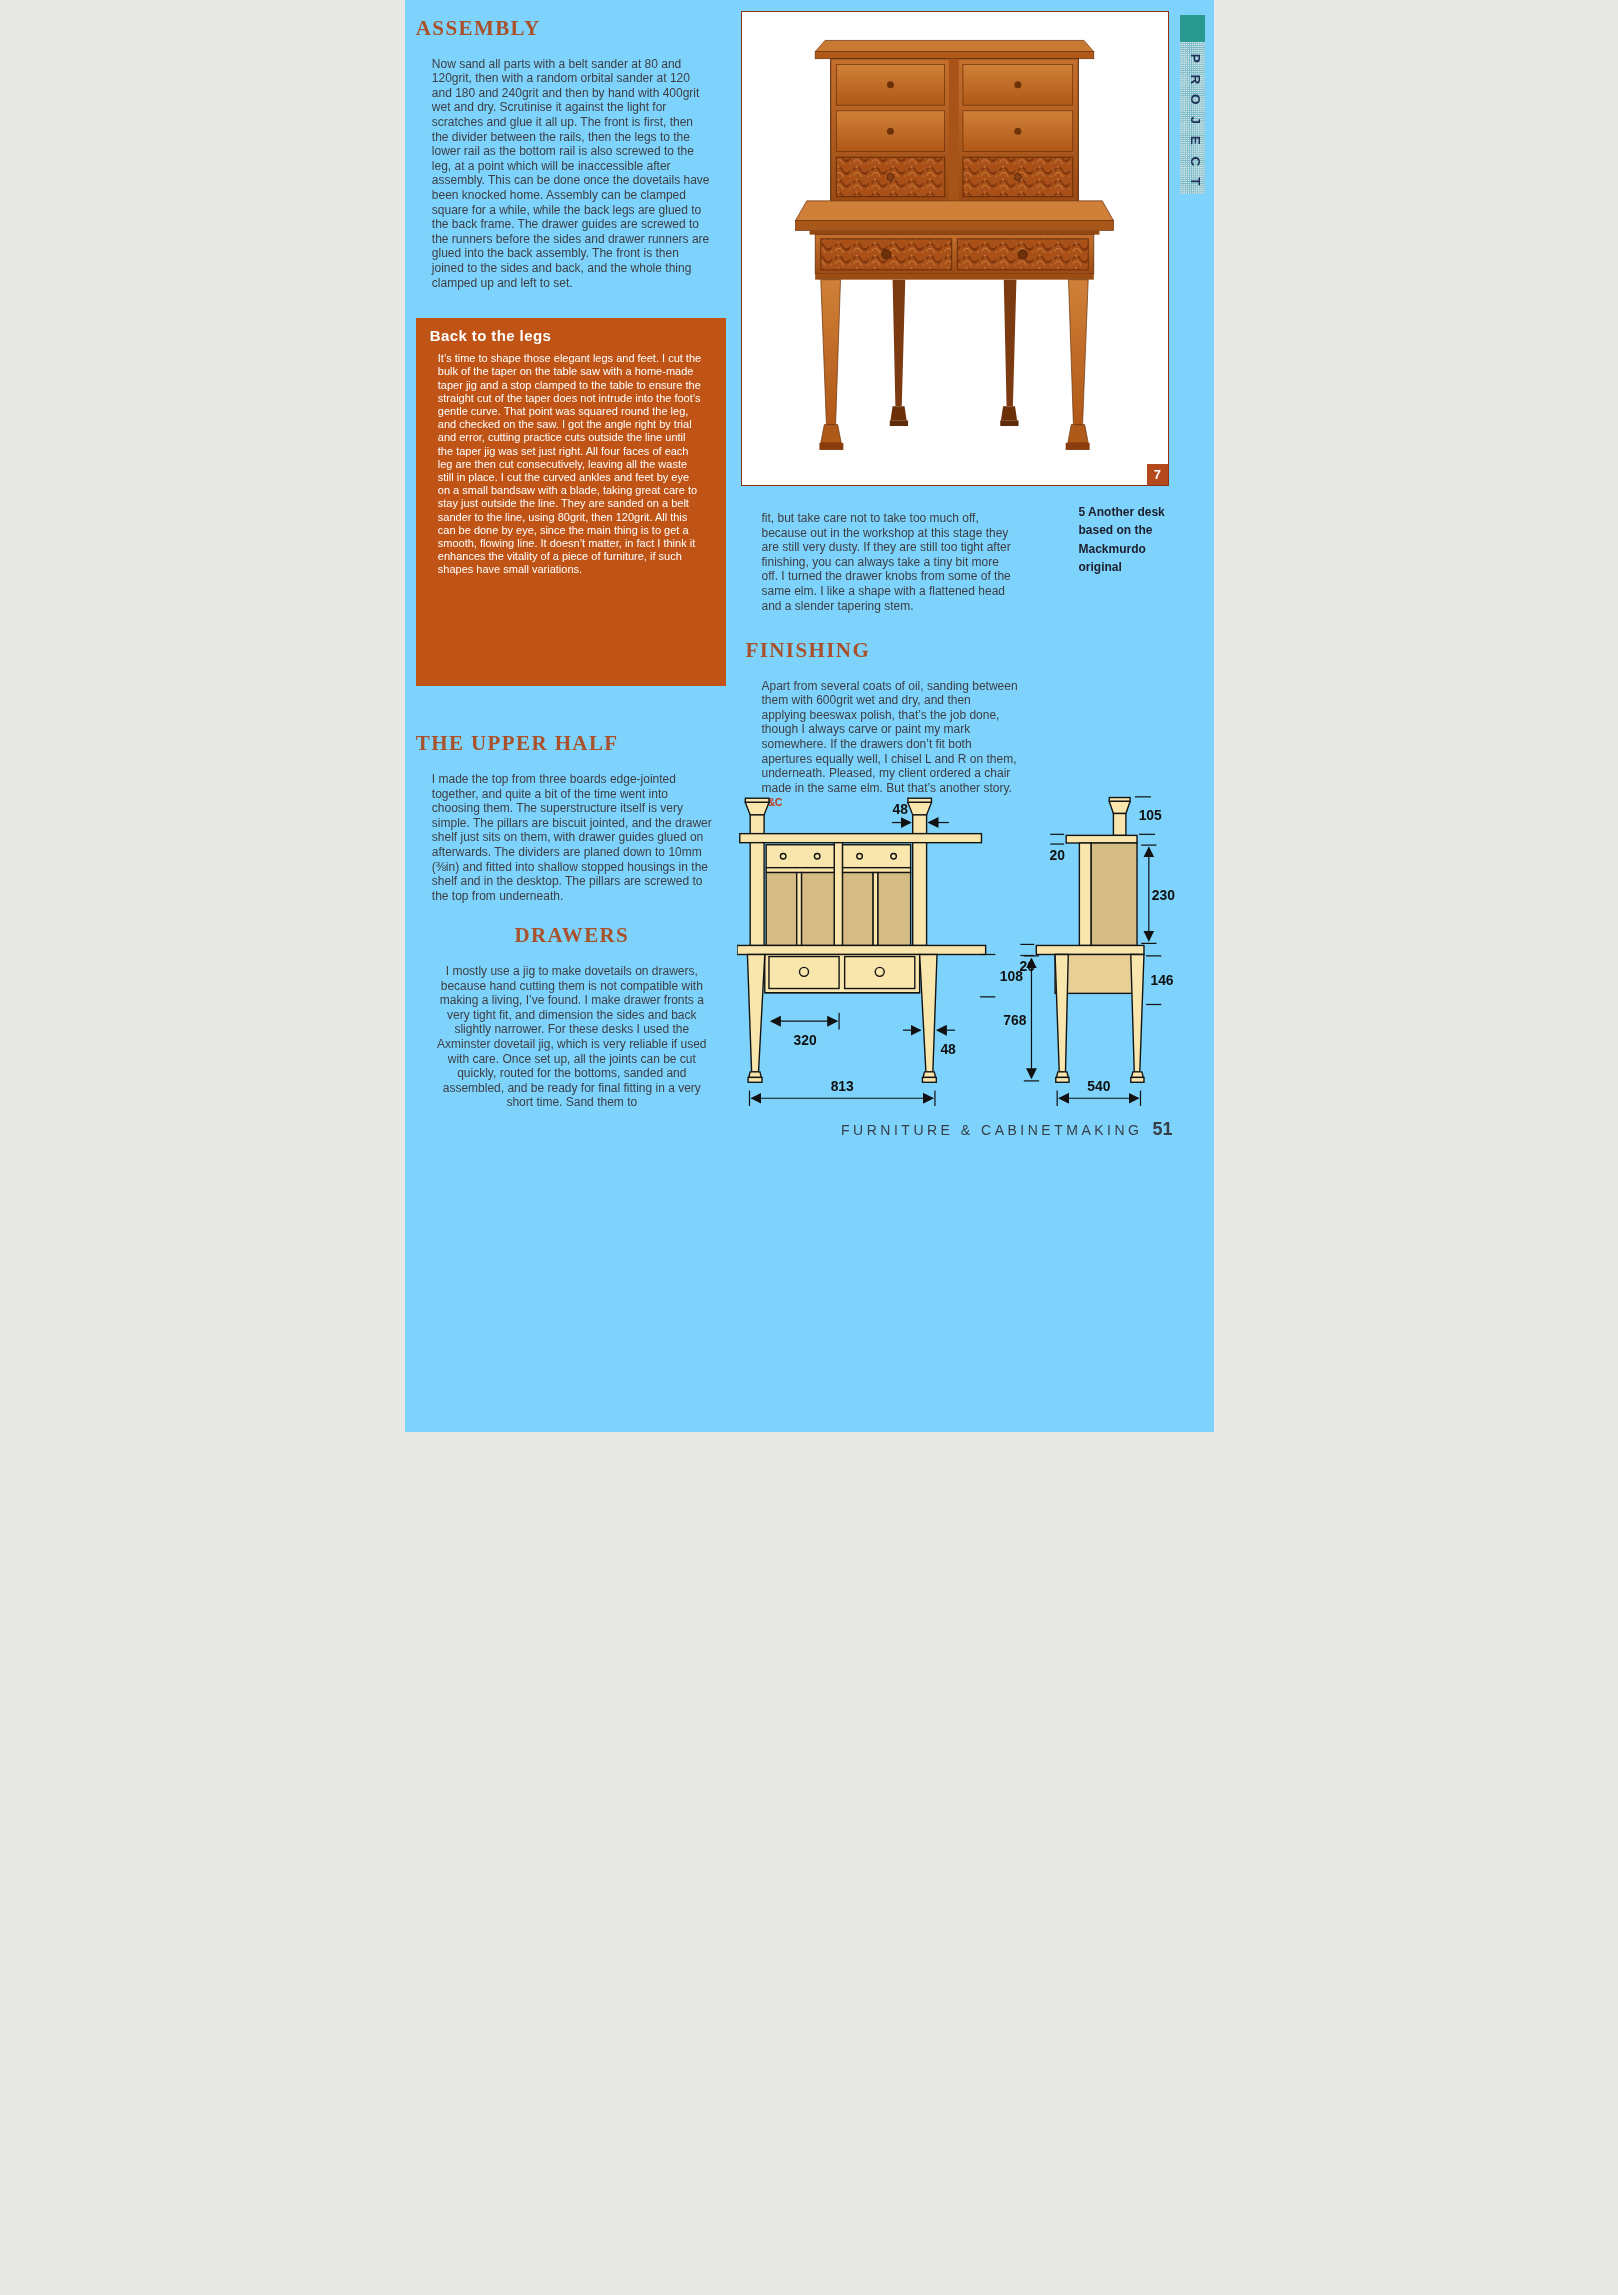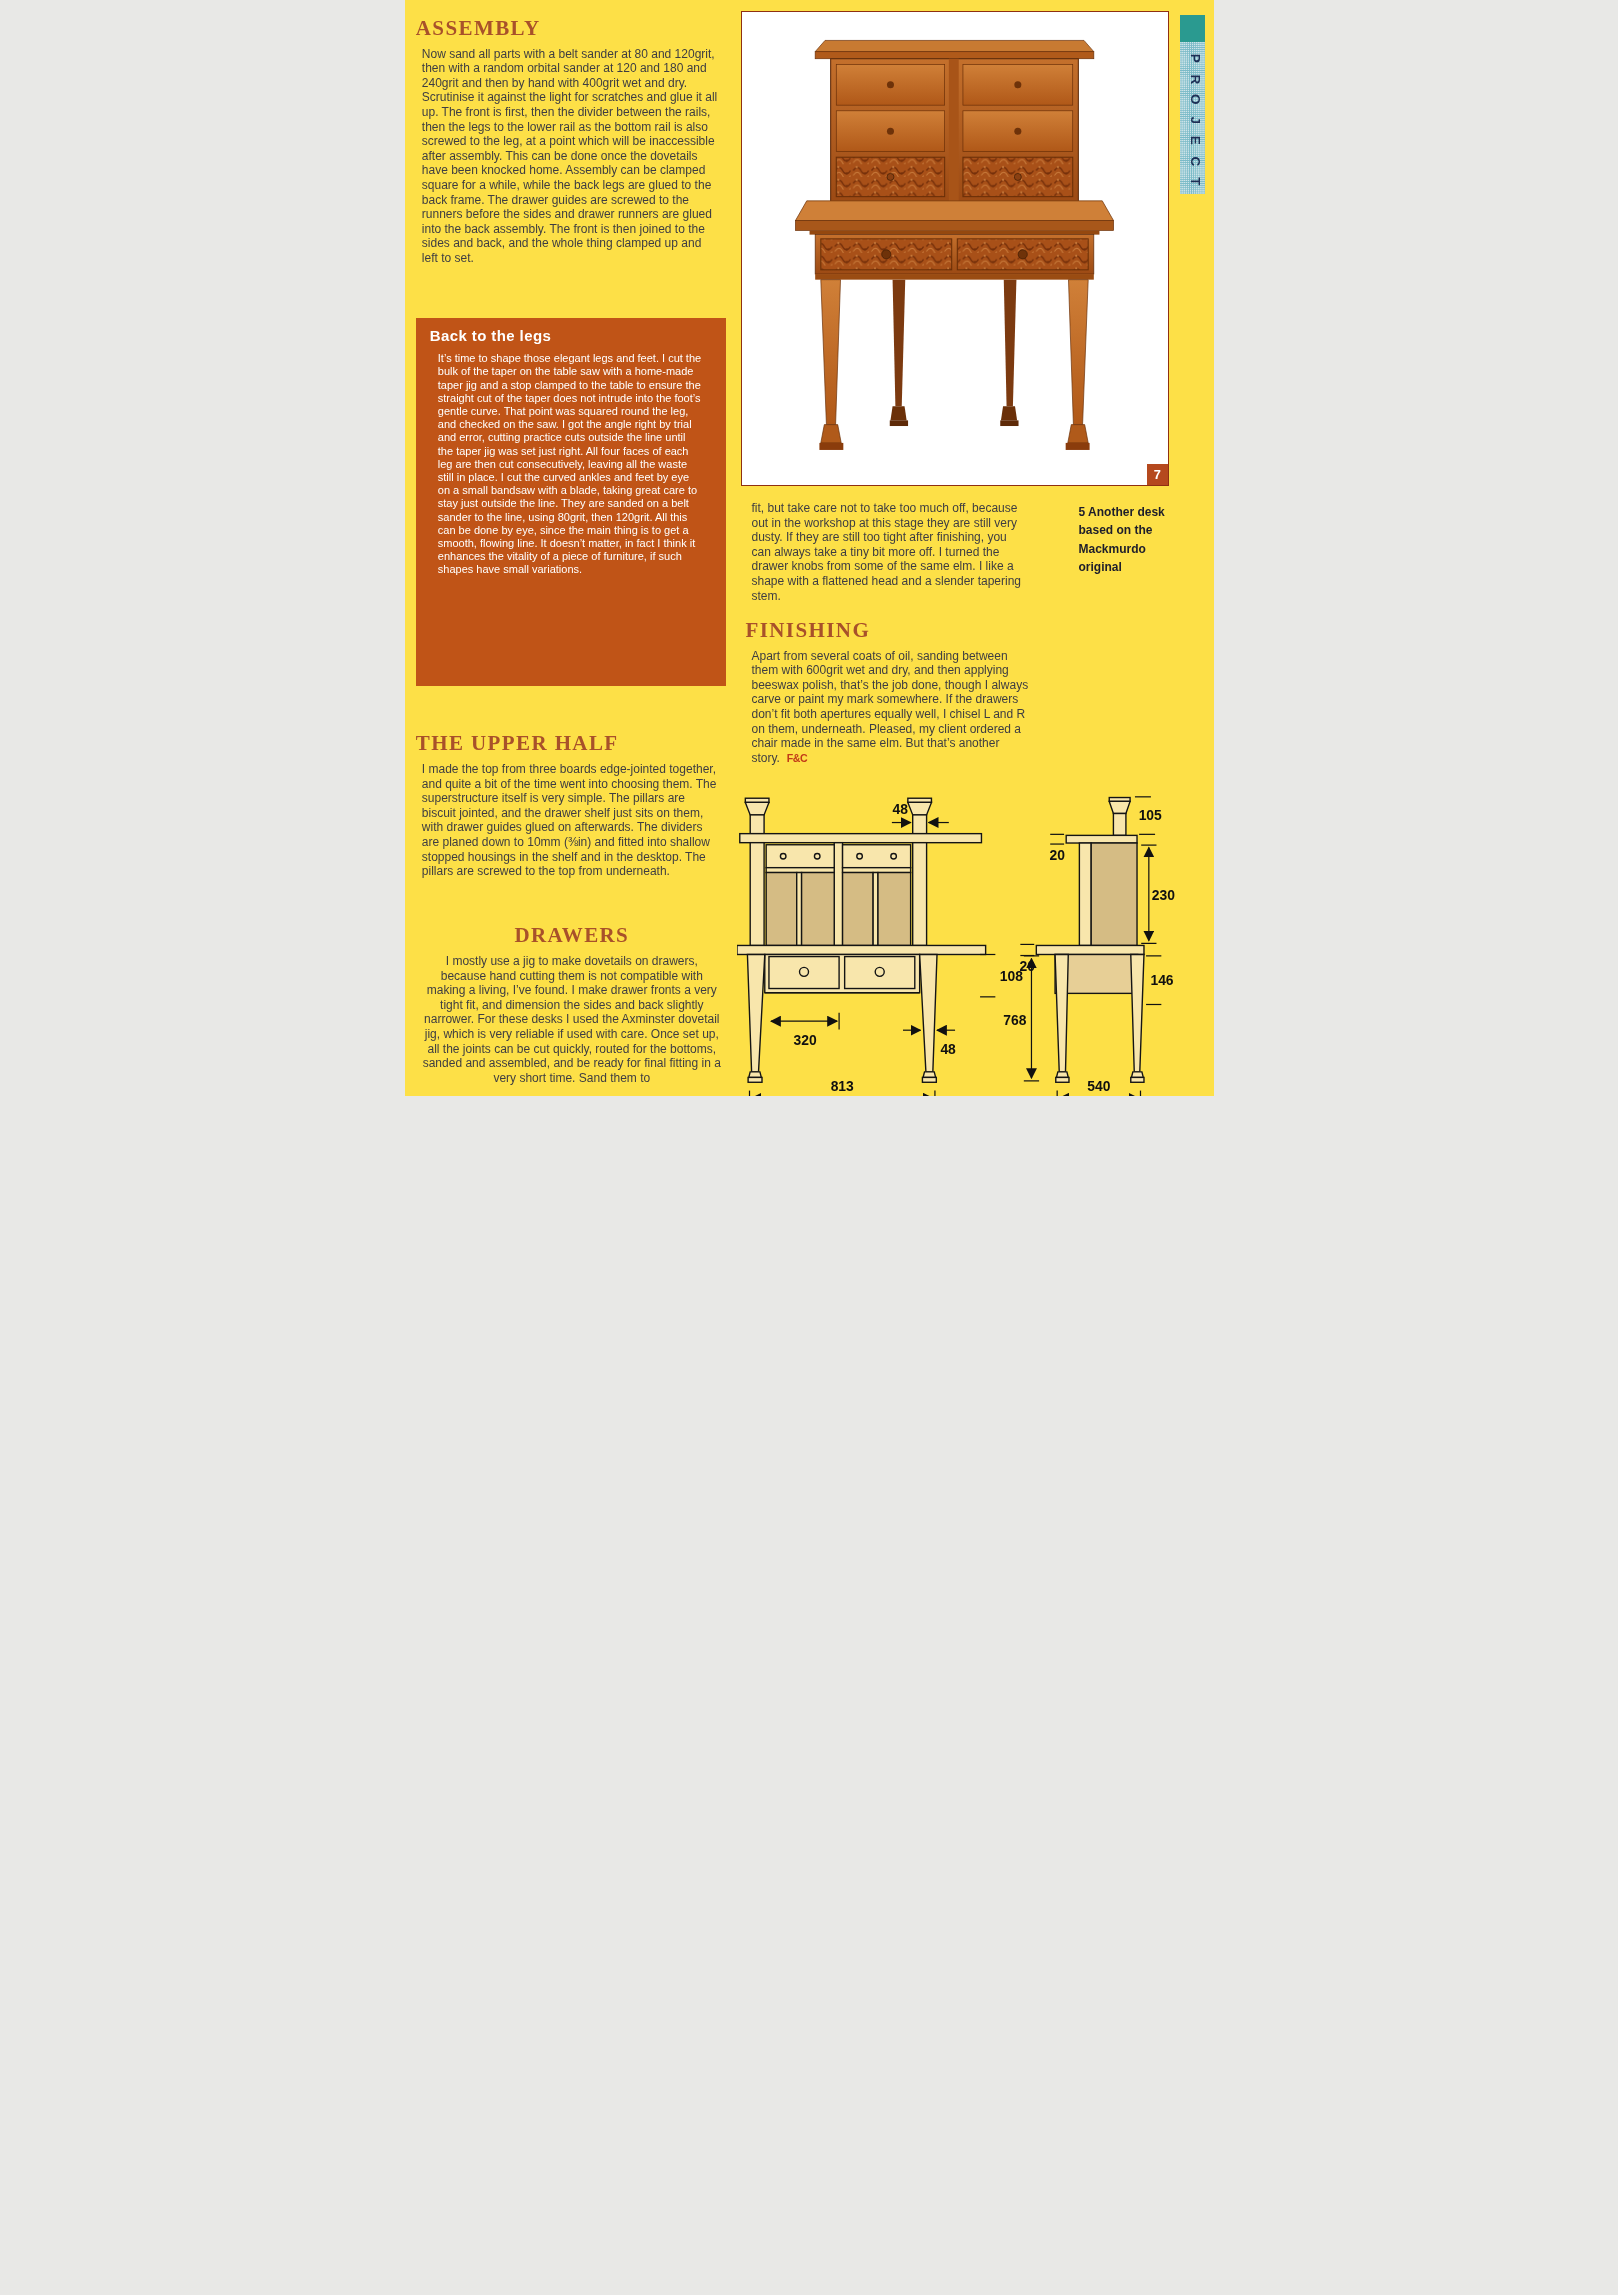--- a/index.html
+++ b/index.html
@@ -1,27 +1,27 @@
 <!DOCTYPE html>
 <html style="font-size:11.3px"><head>
 <meta charset="utf-8">
 <style>
   html,body{margin:0;padding:0;background:#e8e8e6;}
   .page{
-    position:relative;width:809px;height:1096px;margin:0 auto;
-    background:#fde047;overflow:hidden;
+    position:relative;width:809px;height:1432px;margin:0 auto;
+    background:#7dd3fc;overflow:hidden;
     font-family:"Liberation Sans",sans-serif;color:#3e3d42;
   }
   
   .col{position:absolute;}
   h2.sec{
     font-family:"Liberation Serif",serif;font-weight:600;
     color:#a8512a;font-size:21px;letter-spacing:1.4px;margin:0 0 5.7px 0;
   }
-  p.body{font-size:12px;line-height:14.6px;margin:6px;}
+  p.body{font-size:12px;line-height:14.6px;margin:16px;}
   #assembly{top:15.6px;left:11.3px;width:310px;}
   #orange-box{
     top:318px;left:11.3px;width:310px;height:368px;box-sizing:border-box;
     background:#c05417;color:#ffffff;padding:9.2px 15.6px 0 14px;
   }
   #orange-box h3{
     margin:0 0 5px 0;font-size:15px;font-weight:bold;letter-spacing:0.4px;
   }
   #orange-box p{font-size:11px;line-height:13.2px;margin:8px;font-weight:500;}
   #upper-half{top:731px;left:11.3px;width:312px;}

